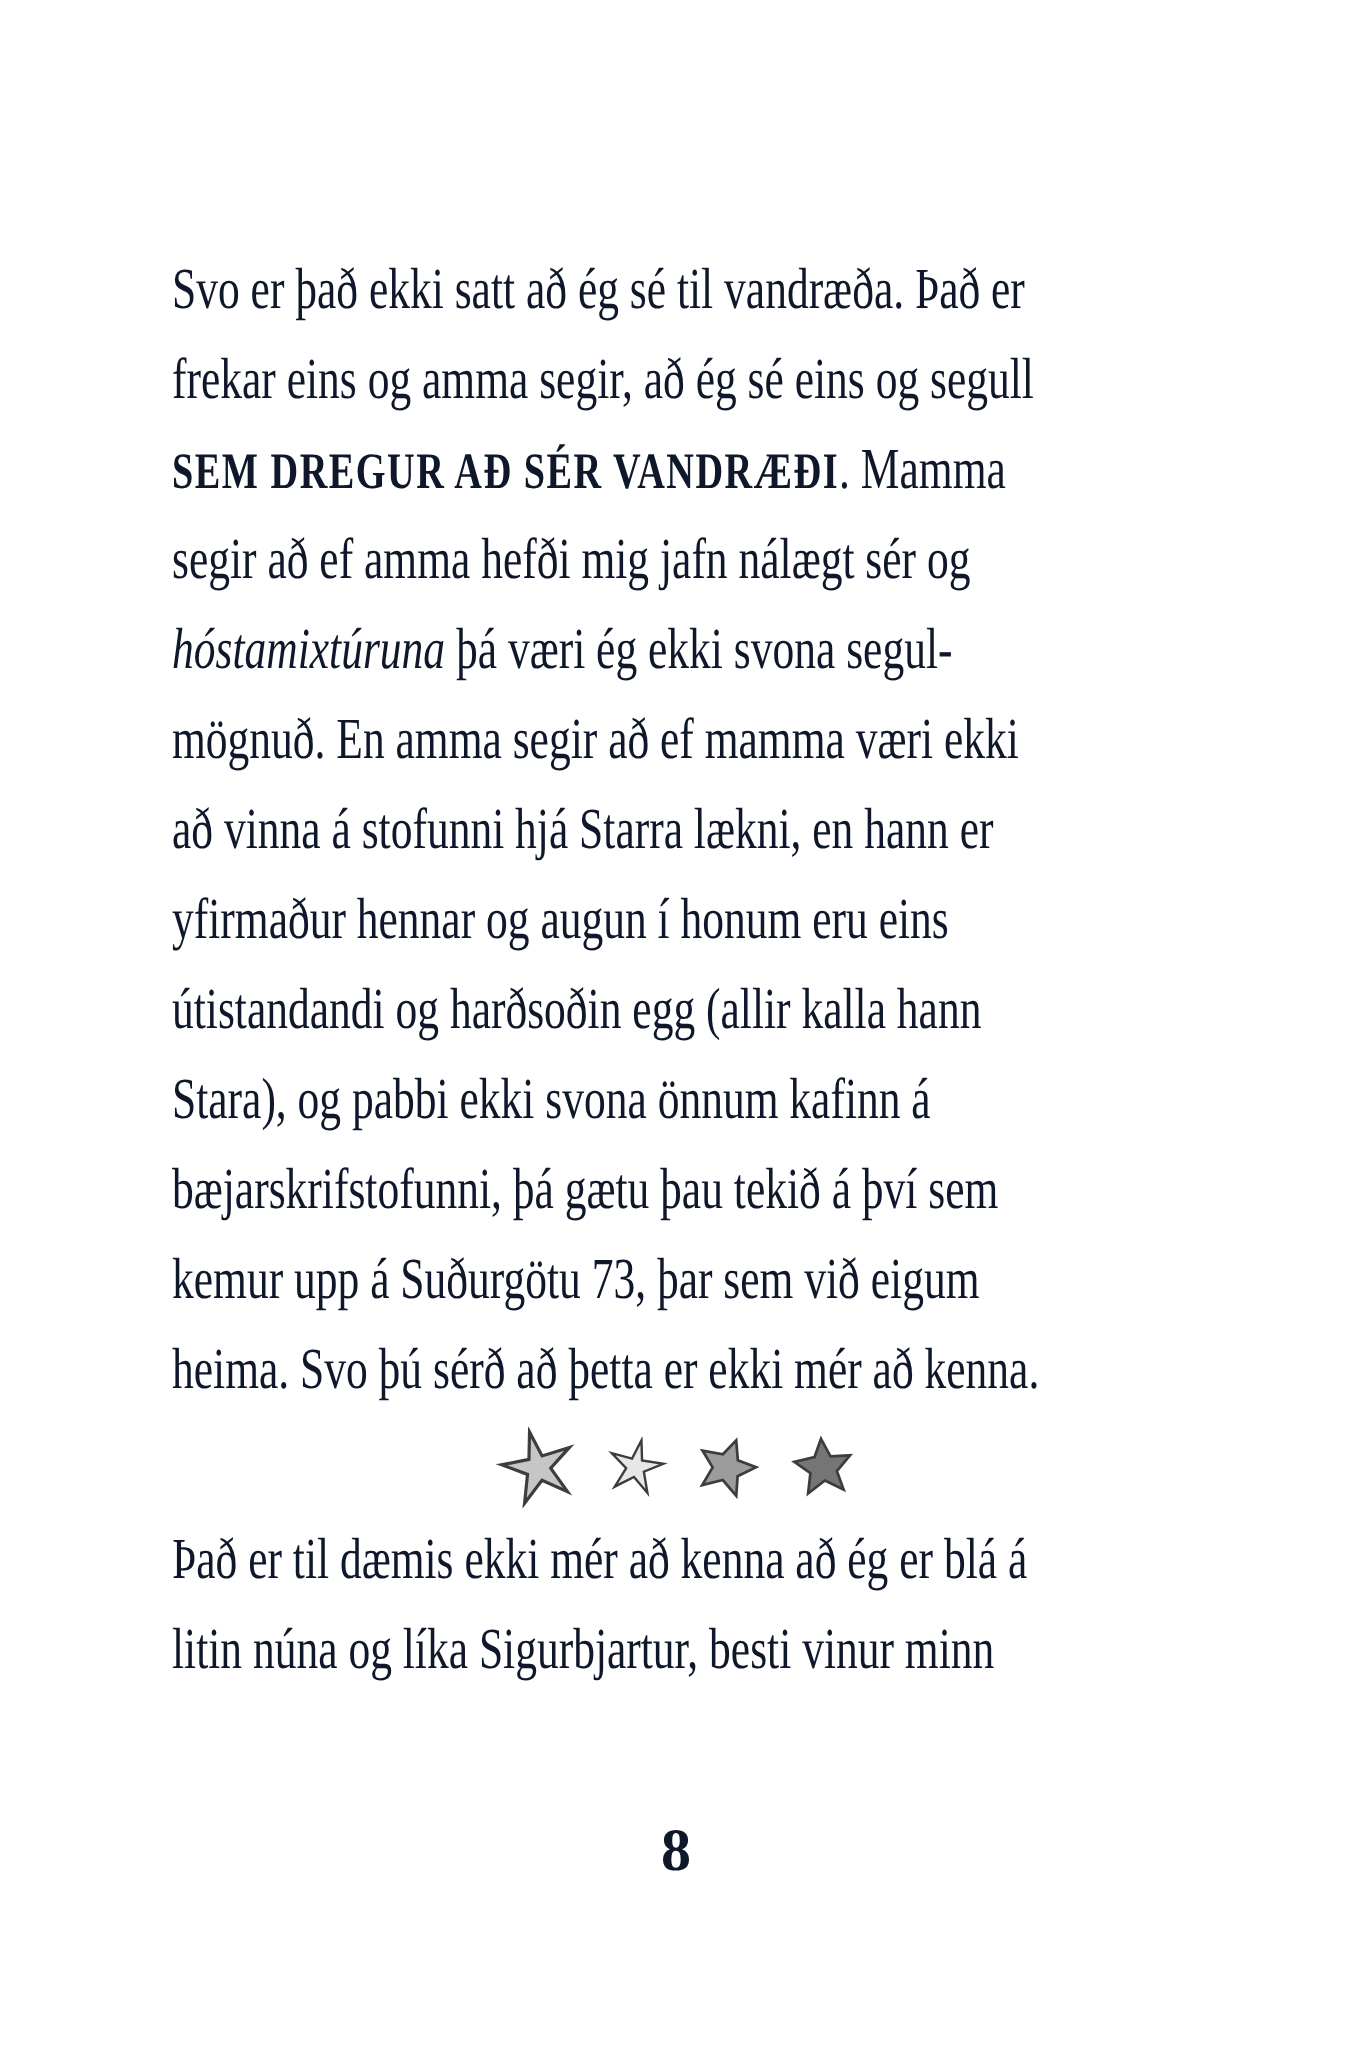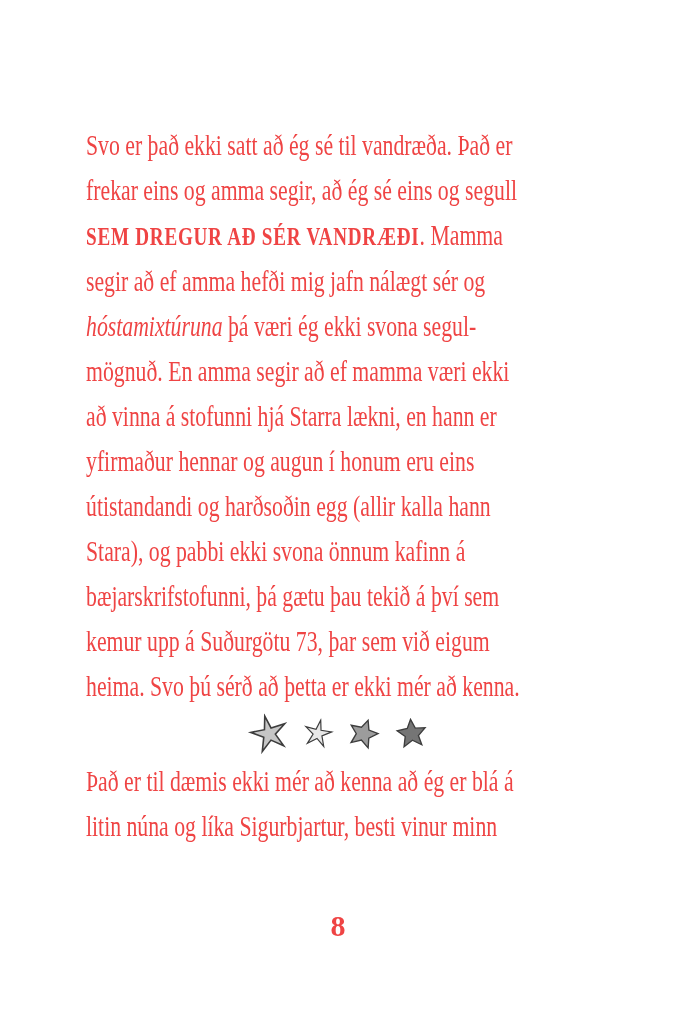--- a/index.html
+++ b/index.html
@@ -1,19 +1,19 @@
 <!DOCTYPE html>
 <html><head>
 <meta charset="utf-8">
 <style>
   html,body{margin:0;padding:0;background:#ffffff;}
   body{width:674px;height:1024px;overflow:hidden;}
   .page{
     position:relative;width:674px;height:1024px;background:#ffffff;
-    font-family:"Liberation Serif","DejaVu Serif",serif;color:#ef4444;border-radius:29px;
+    font-family:"Liberation Serif","DejaVu Serif",serif;color:#0f172a;border-radius:29px;
   }
   .text-block{
     position:absolute;left:86px;top:123px;width:672px;
     font-size:29px;line-height:45px;
     transform:scaleX(0.75);transform-origin:0 0;
   }
   .line{white-space:nowrap;}
   .para-spacer{height:50px;}
   .seg-italic{font-style:italic;}
   .seg-bold{font-weight:700;font-size:0.88em;letter-spacing:1px;}

